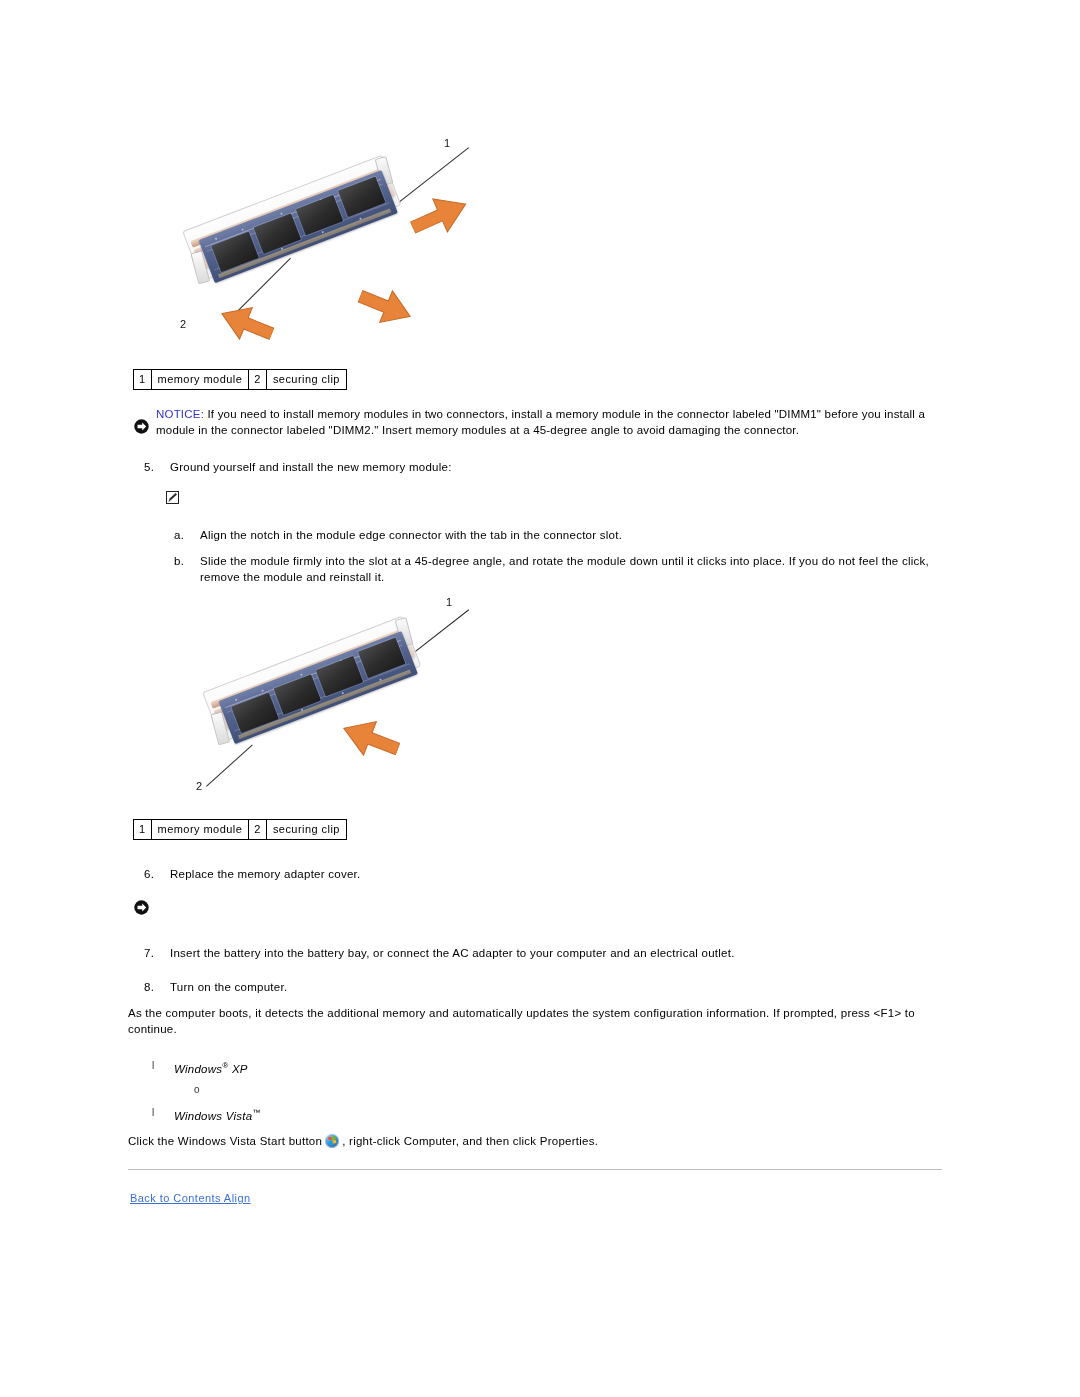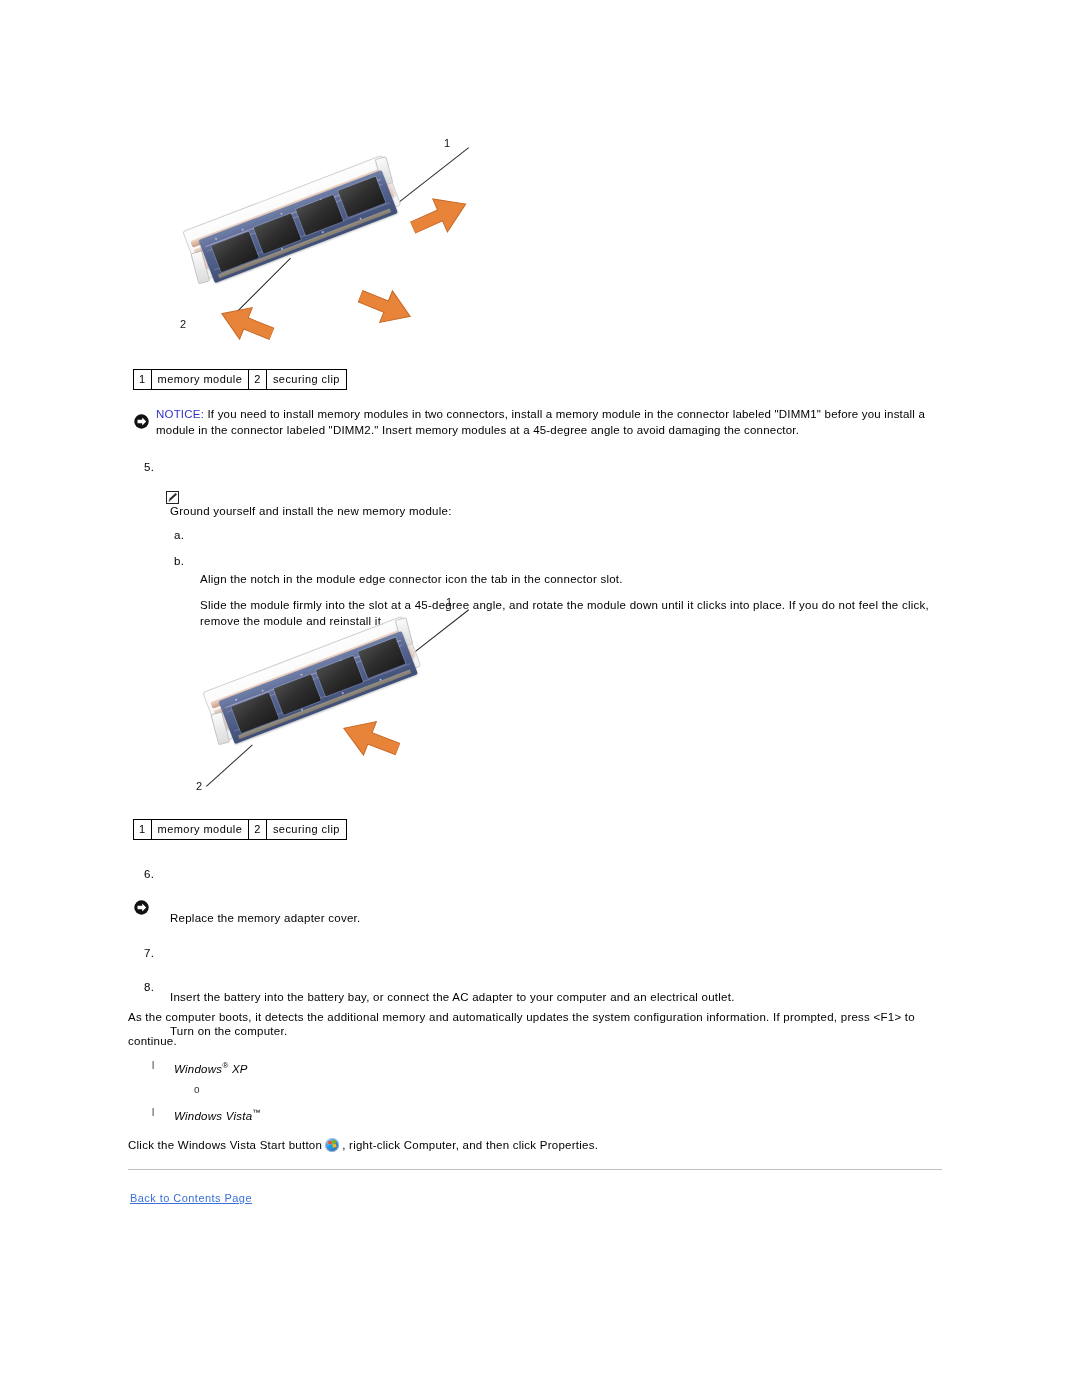--- a/index.html
+++ b/index.html
@@ -124,21 +124,21 @@
   .caption-table td.num {
     padding-left: 5px;
     padding-right: 5px;
     text-align: center;
   }
 
   
   .admonition {
     position: absolute;
     display: flex;
-    align-items: center;
+    align-items: flex-end;
   }
   .admon-icon {
     flex: 0 0 auto;
     margin-right: 7px;
     margin-top: 1px;
   }
   .admon-text {
     font-size: 11.5px;
     line-height: 15.5px;
     letter-spacing: .2px;
@@ -154,26 +154,25 @@
     font-size: 11.5px;
     line-height: 16px;
     letter-spacing: .25px;
   }
   .step-marker {
     flex: 0 0 auto;
     width: 26px;
   }
   .step-body {
     flex: 1 1 auto;
-    margin-top: 44px;
   }
   .para {
     position: absolute;
     font-size: 11.5px;
-    line-height: 24px;
+    line-height: 16px;
     letter-spacing: .25px;
   }
   .bullet-l {
     position: absolute;
     display: flex;
     font-size: 11.5px;
     line-height: 16px;
     letter-spacing: .25px;
   }
   .bullet-l .marker {
@@ -311,21 +310,21 @@
       <svg width="13" height="13" viewBox="0 0 13 13">
         <rect x="0.5" y="0.5" width="12" height="12" fill="#ffffff" stroke="#222222"></rect>
         <polygon points="2.5,10.5 3.6,7.4 9.6,2.0 11.0,3.6 5.0,9.0" fill="#2b2b2b"></polygon>
         <polygon points="2.5,10.5 3.6,9.6 4.4,10.4" fill="#777777"></polygon>
       </svg>
     </span>
   </div>
 
   <div class="step" style="left:174px; top:527px; width:760px;">
     <span class="step-marker">a.</span>
-    <span class="step-body">Align the notch in the module edge connector icon the tab in the connector slot.</span>
+    <span class="step-body">Align the notch in the module edge connector with the tab in the connector slot.</span>
   </div>
 
   <div class="step" style="left:174px; top:553px; width:782px;">
     <span class="step-marker">b.</span>
     <span class="step-body">Slide the module firmly into the slot at a 45-degree angle, and rotate the module down until it clicks into place. If you do not feel the click, remove the module and reinstall it.</span>
   </div>
 
   <div class="figure" style="left:196px; top:590px; width:290px; height:218px;">
     <div class="fig-stage">
 
@@ -432,15 +431,15 @@
           <g transform="translate(3.1,3.2) rotate(-8)">
             <rect x="0" y="0" width="3.4" height="3.2" fill="#f25022"></rect>
             <rect x="4.0" y="0" width="3.4" height="3.2" fill="#7fba00"></rect>
             <rect x="0" y="3.8" width="3.4" height="3.2" fill="#00a4ef"></rect>
             <rect x="4.0" y="3.8" width="3.4" height="3.2" fill="#ffb900"></rect>
           </g>
         </svg></span><span>, right-click Computer, and then click Properties.</span>
   </div>
 
   <div class="hr" style="left:128px; top:1169px; width:814px;"></div>
-  <a class="footer-link" style="left:130px; top:1192px;">Back to Contents Page</a>
+  <a class="footer-link" style="left:130px; top:1192px;">Back to Contents Align</a>
 
 </div>
 
 </body></html>

